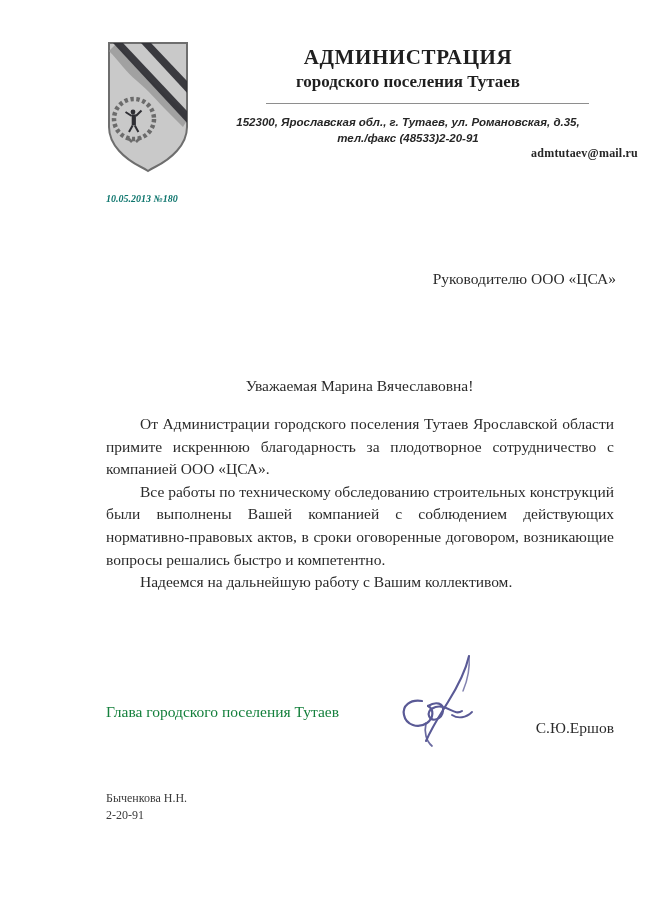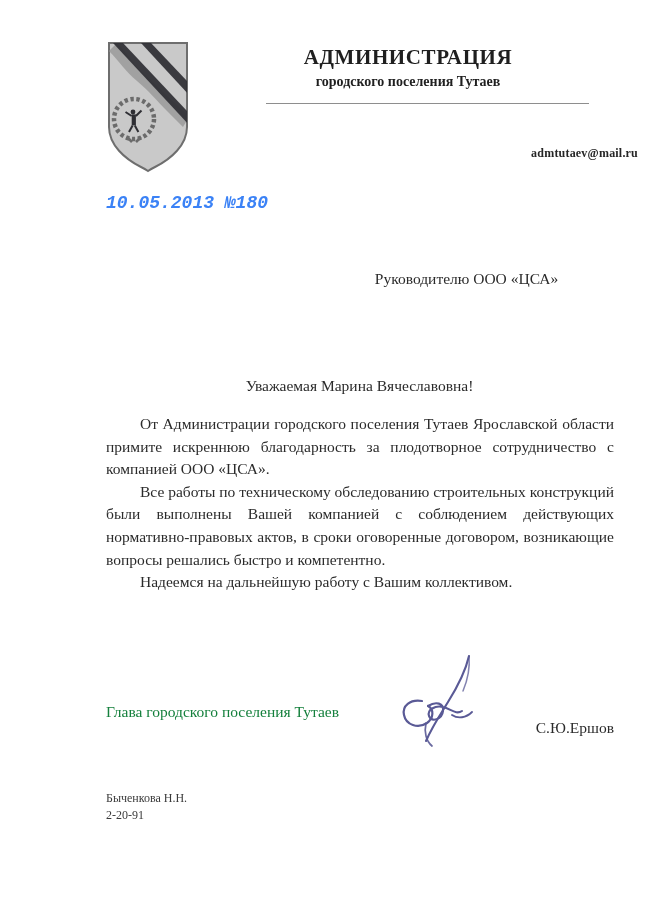--- a/index.html
+++ b/index.html
@@ -47,21 +47,21 @@
     font-weight: bold;
     font-size: 21px;
     letter-spacing: 0.6px;
     line-height: 26px;
     color: #1f1f1f;
     white-space: nowrap;
   }
   .org-subtitle {
     font-family: "Liberation Serif", "DejaVu Serif", serif;
     font-weight: bold;
-    font-size: 14px;
+    font-size: 17px;
     line-height: 24px;
     color: #1f1f1f;
     white-space: nowrap;
   }
   #header-rule {
     position: absolute;
     left: 238px;
     top: 103px;
     width: 323px;
     height: 0;
@@ -95,35 +95,35 @@
     letter-spacing: 0.2px;
     color: #262626;
     white-space: nowrap;
   }
 
   
   #date-line {
     position: absolute;
     left: 78px;
     top: 193px;
-    font-family: Liberation Mono, monospace;
+    font-family: Liberation Serif, serif;
     font-weight: bold;
     font-style: italic;
-    font-size: 18px;
-    color: #3b82f6;
+    font-size: 10px;
+    color: #0f766e;
     white-space: nowrap;
   }
 
   
   #addressee {
     position: absolute;
-    left: 296px;
+    left: 303px;
     top: 266px;
     width: 285px;
-    text-align: center;
+    text-align: right;
     font-size: 15.5px;
     line-height: 25px;
     color: #2b2b2b;
   }
   #addressee .line1 { white-space: nowrap; }
   #addressee .line2 { white-space: nowrap; }
 
   
   #salutation {
     position: absolute;
@@ -242,20 +242,24 @@
       </svg>
     </div>
 
     <div id="header-text">
       <div class="org-title">АДМИНИСТРАЦИЯ</div>
       <div class="org-subtitle">городского поселения Тутаев</div>
     </div>
 
     <div id="header-rule"></div>
 
+    <div id="contact-block">
+      <div class="contact-line">152300, Ярославская обл., г. Тутаев, ул. Романовская, д.35,</div>
+      <div class="contact-line">тел./факс (48533)2-20-91</div>
+    </div>
 
     <div id="email-line">admtutaev@mail.ru</div>
   </div>
 
   <div id="date-line">10.05.2013 №180</div>
 
   <div id="addressee">
     <div class="line1">Руководителю ООО «ЦСА»</div>
   </div>
 

